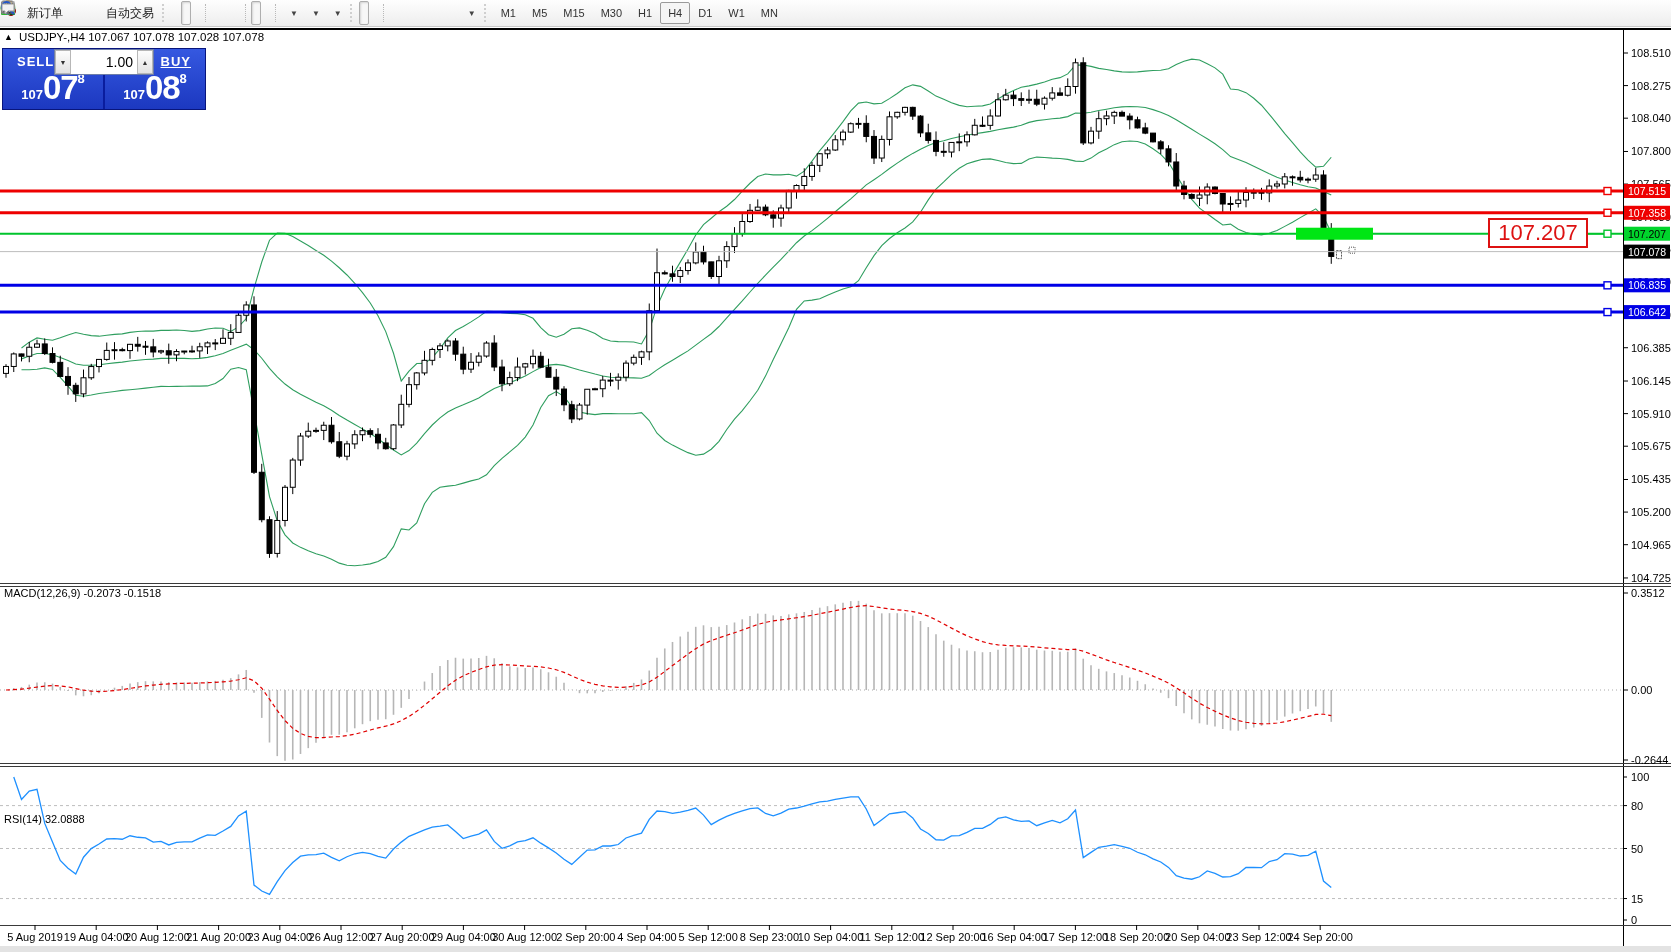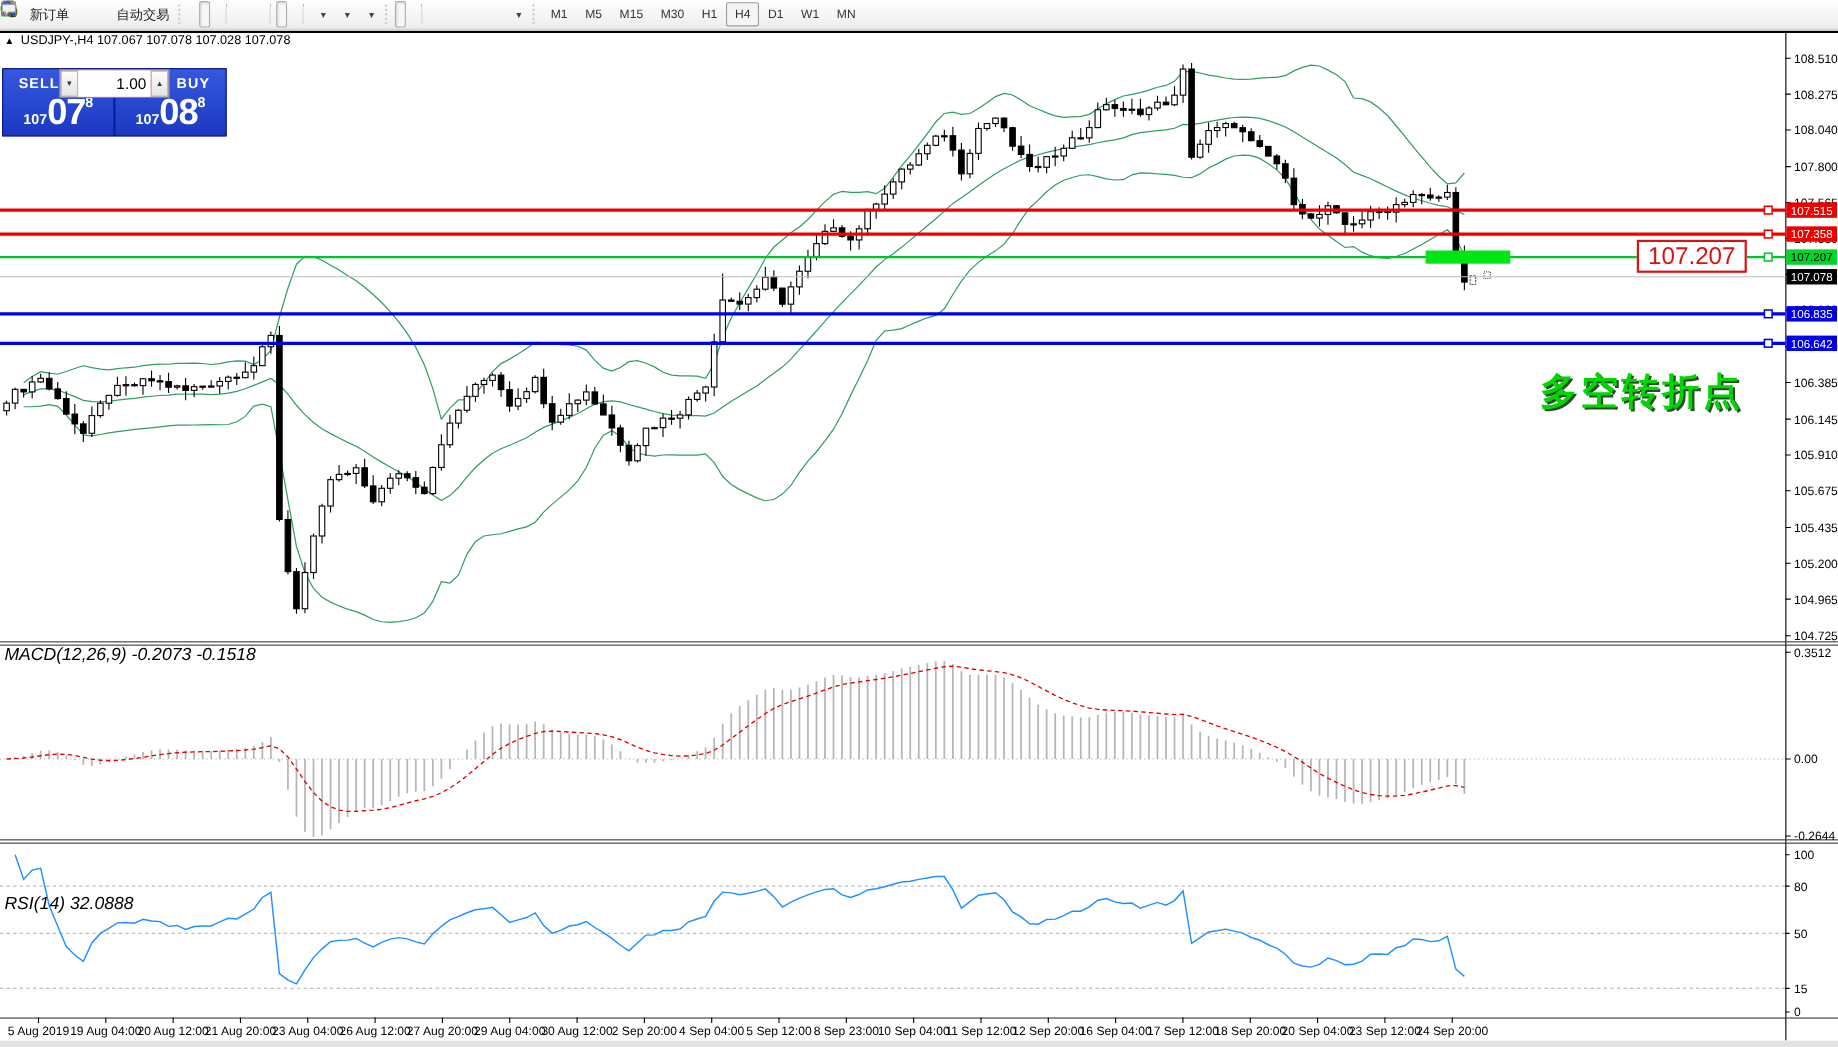--- a/index.html
+++ b/index.html
@@ -19,39 +19,39 @@
   .tb-right{margin-left:auto;display:flex;align-items:center;margin-right:8px;gap:10px;}
   .icon16{width:16px;height:16px;display:inline-block;}
   
   .chartwin{position:absolute;left:0;top:27px;width:1671px;height:925px;background:#fff;}
   svg{position:absolute;left:0;top:0;}
   .overlay{position:absolute;z-index:5;}
   
   .symline{left:4px;top:4px;font-size:11.5px;color:#000;display:flex;gap:6px;align-items:center;}
   .symline .tri{font-size:9px;}
   
-  .ocp{left:2px;top:35px;width:202px;height:60px;background:#0a1d9e;border:1px solid #08157c;
+  .ocp{left:2px;top:21px;width:202px;height:60px;background:#0a1d9e;border:1px solid #08157c;
     display:flex;position:absolute;}
   .ocp .half{width:100px;height:100%;background:linear-gradient(#3558e0,#1c38c0);position:relative;color:#fff;}
   .ocp .half.buy{margin-left:2px;}
   .ocp .word{position:absolute;top:5px;font-size:13px;letter-spacing:1px;font-weight:bold;}
   .ocp .half.sell .word{left:14px;}
-  .ocp .half.buy .word{right:14px;}
+  .ocp .half.buy .word{right:14px;text-decoration:underline;}
   .ocp .bigprice{position:absolute;bottom:2px;left:0;right:0;text-align:center;white-space:nowrap;margin-top:35px;}
   .p-sm{font-size:13px;font-weight:bold;vertical-align:baseline;}
   .p-big{font-size:33px;font-weight:bold;letter-spacing:-1px;}
   .p-sup{font-size:13px;font-weight:bold;vertical-align:top;position:relative;top:2px;}
   .vol{position:absolute;left:51px;top:0px;width:100px;height:26px;background:#fca5a5;border:1px solid #6d7da8;
     box-sizing:border-box;display:flex;z-index:6;}
   .vol .spin{width:17px;background:linear-gradient(#fdfdfd,#e3e3e3);border:1px solid #b7b7b7;font-size:7px;
     display:flex;align-items:center;justify-content:center;color:#333;}
   .vol input{flex:1;border:0;outline:0;text-align:right;font-size:14px;padding-right:4px;width:60px;
     font-family:"Liberation Sans",sans-serif;}
   
-  .panetitle{font-size:16px;color:#000;font-style:italic;}
+  .panetitle{font-size:11px;color:#000;}
   
   .callout{left:1488px;top:218px;width:96px;height:26px;border:2px solid #dd1111;background:#fff;color:#dd1111;
     font-size:22px;display:flex;align-items:center;justify-content:center;z-index:4;}
   
   .anno{left:1400px;top:333px;font-size:34px;font-weight:bold;color:#00d600;
     text-shadow:2px 2px 0 rgba(0,45,0,0.85);letter-spacing:3px;z-index:4;}
   .bottomstrip{position:absolute;left:0;top:946px;width:1671px;height:6px;background:#e3e3e3;z-index:3;}
 </style>
 </head>
 <body>
@@ -1027,16 +1027,15 @@
       <div class="spin">▼</div>
       <input value="1.00" style="">
       <div class="spin">▲</div>
     </div>
   </div>
 
   <div class="overlay panetitle" style="left:4px;top:560px;">MACD(12,26,9) -0.2073 -0.1518</div>
   <div class="overlay panetitle" style="left:4px;top:742px;margin-top:44px;">RSI(14) 32.0888</div>
 
   <div class="overlay callout" style="top:191px;">107.207</div>
-  <div class="overlay anno" style="top:306px;">多空转折点</div>
 </div>
 
 <div class="bottomstrip"></div>
 
 </body></html>

